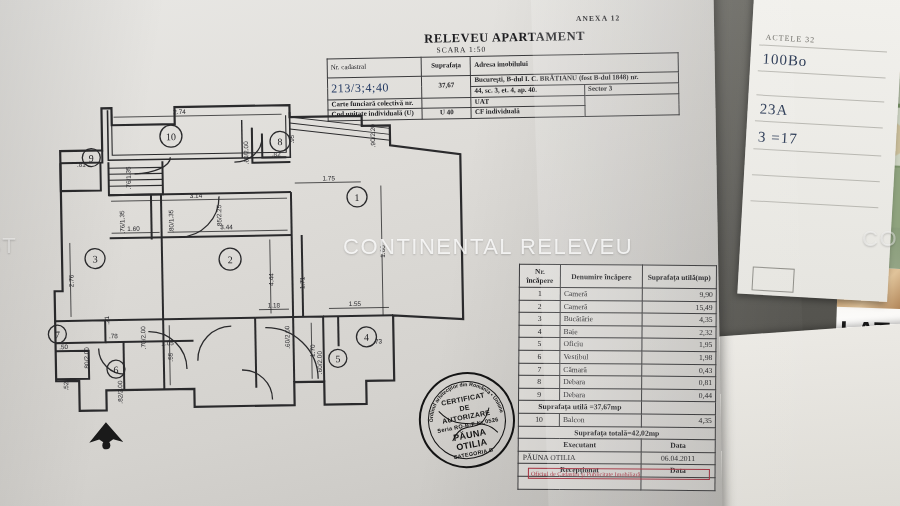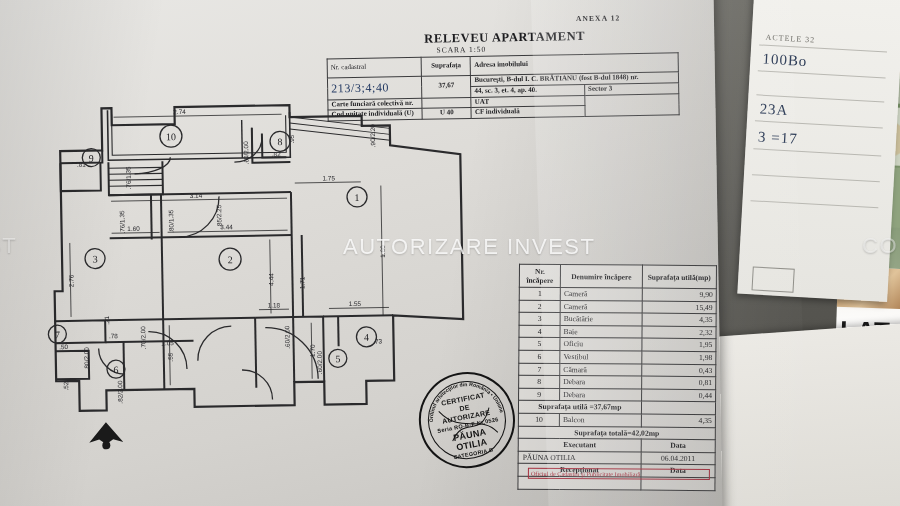--- a/index.html
+++ b/index.html
@@ -471,16 +471,16 @@
     </div>
 
     <div class="bottomnote">Oficiul de Cadastru şi Publicitate Imobiliară</div>
 
     <div class="sheetShade"></div>
   </div>
 
   <div class="glare"></div>
 
   <div class="wm dim2" style="left:-14px;top:233px;">ST</div>
-  <div class="wm" style="left:343px;top:234px;">AUTORIZARE INVEST</div>
-  <div class="wm dim2" style="left:862px;top:233px;">CO</div>
+  <div class="wm" style="left:343px;top:234px;">CONTINENTAL RELEVEU</div>
+  <div class="wm dim2" style="left:862px;top:226px;">CO</div>
 
 </div>
 
 </body></html>

